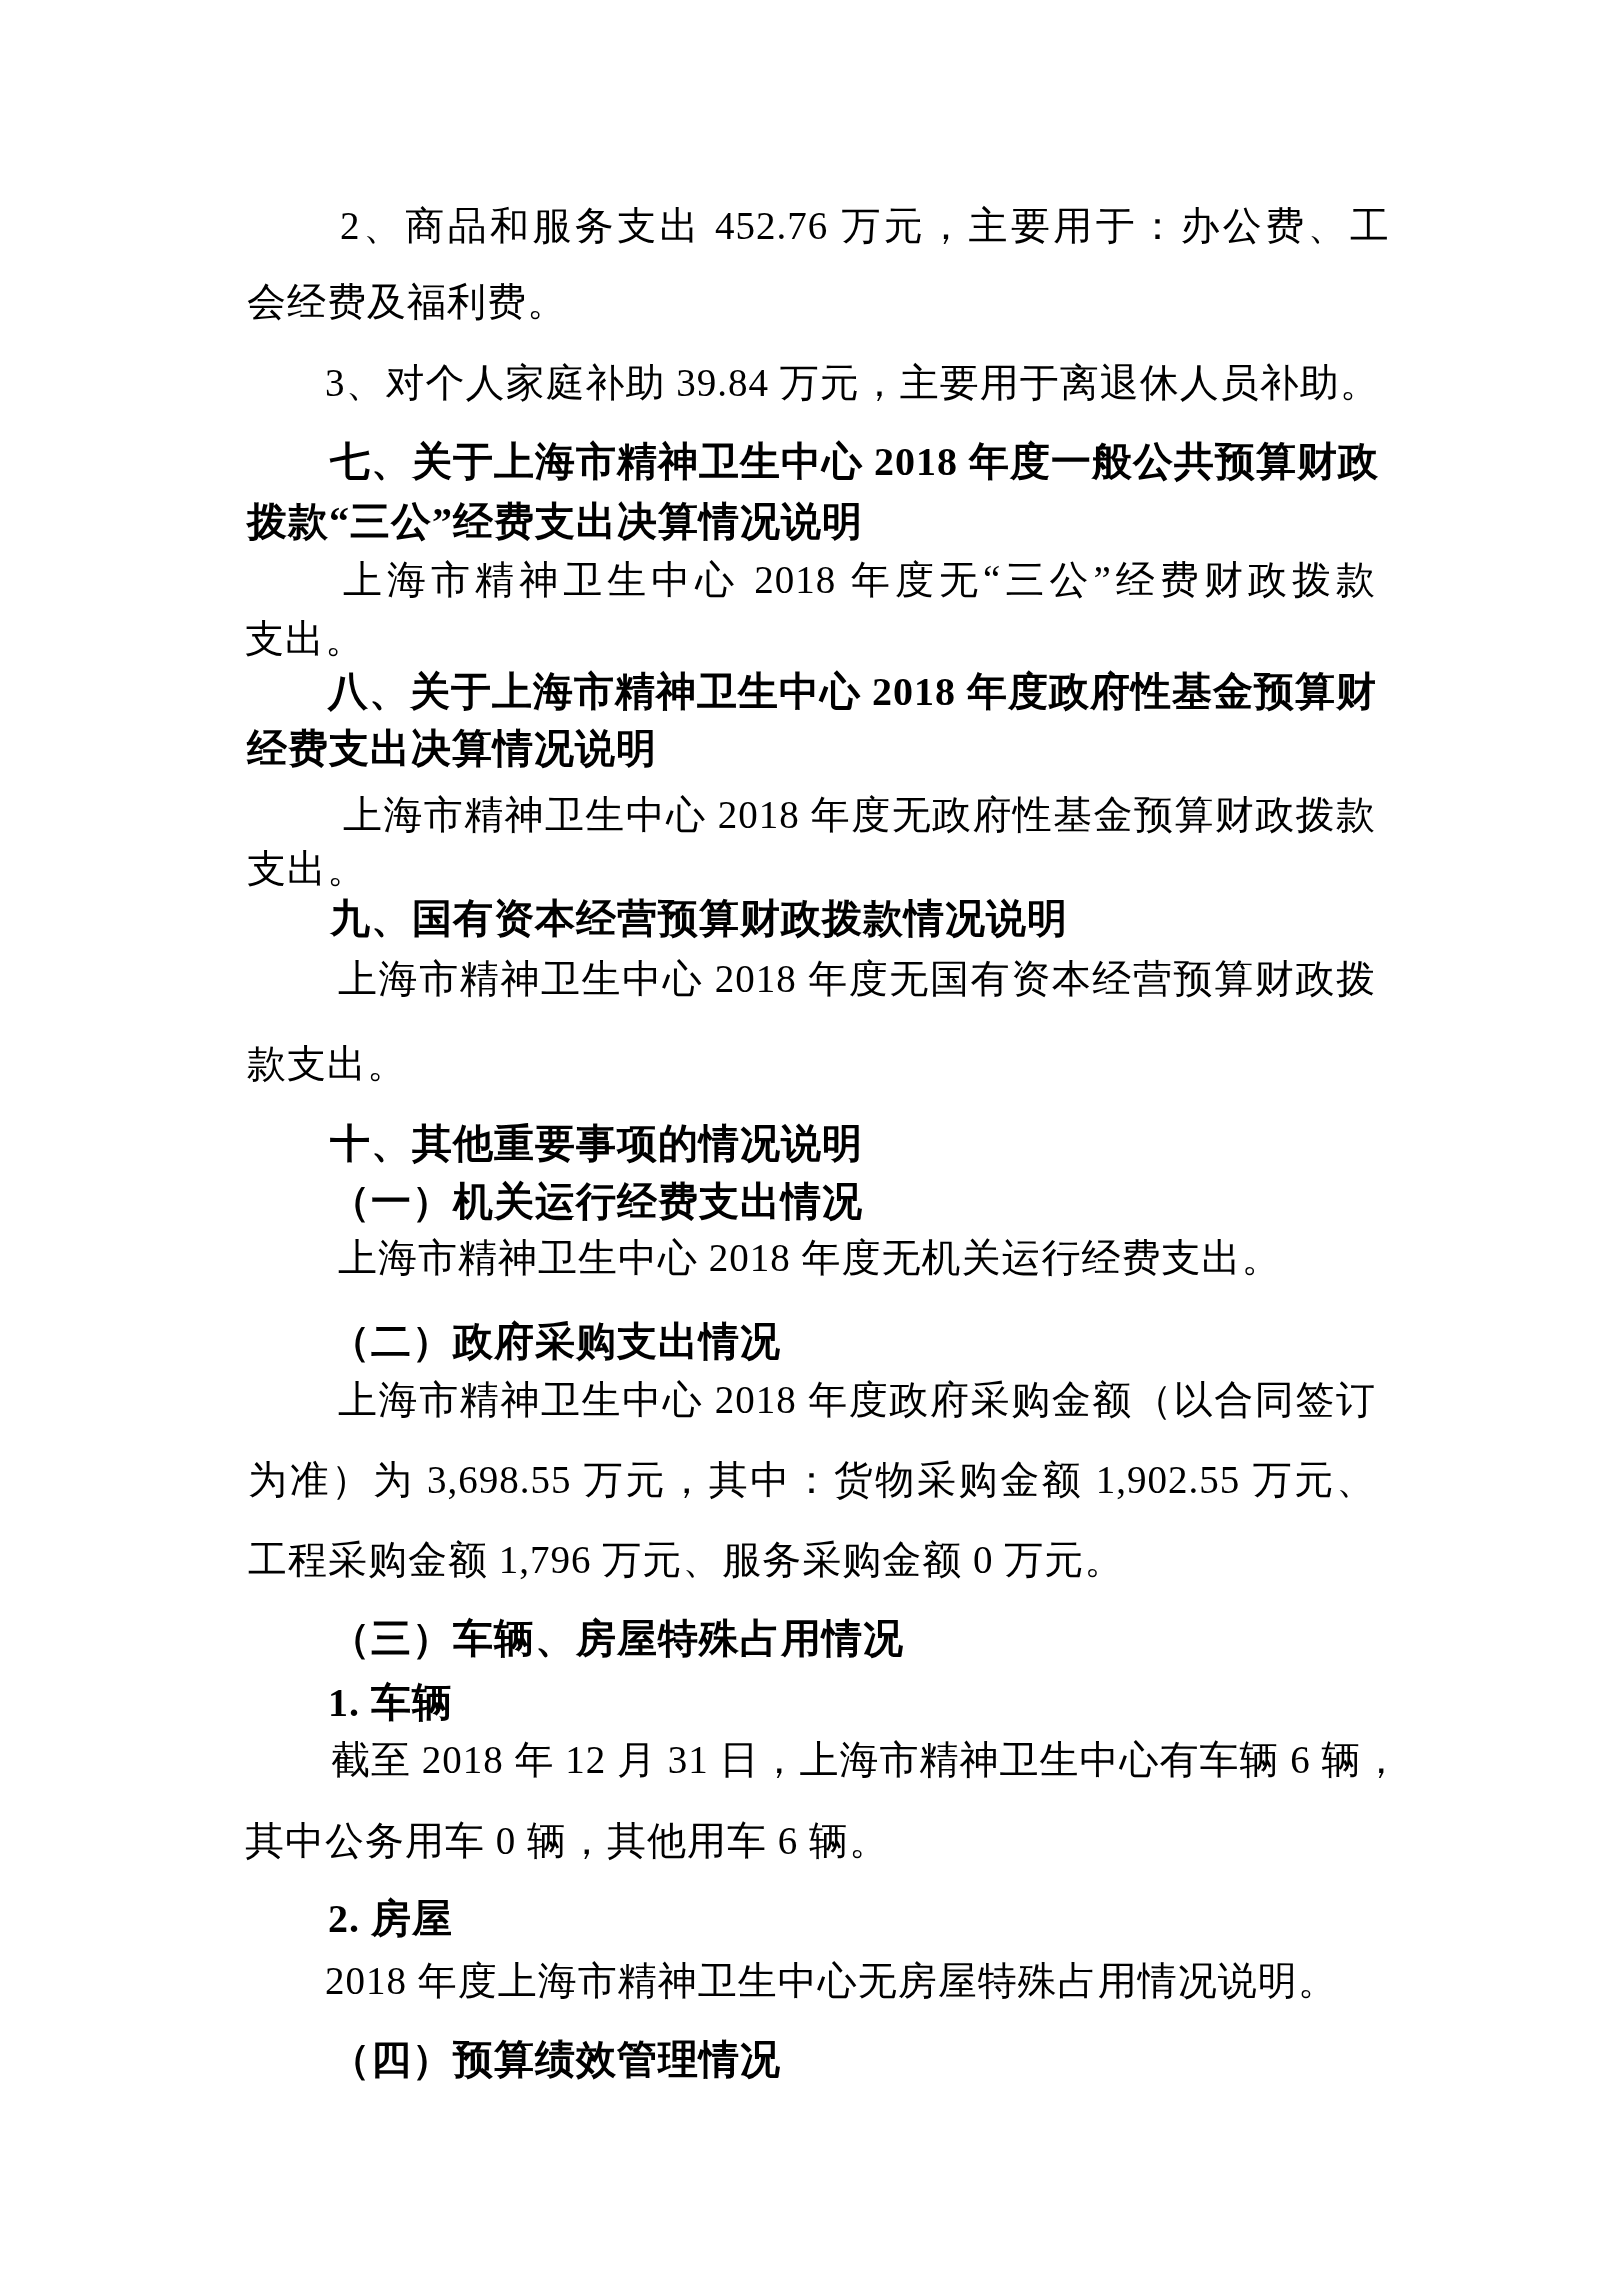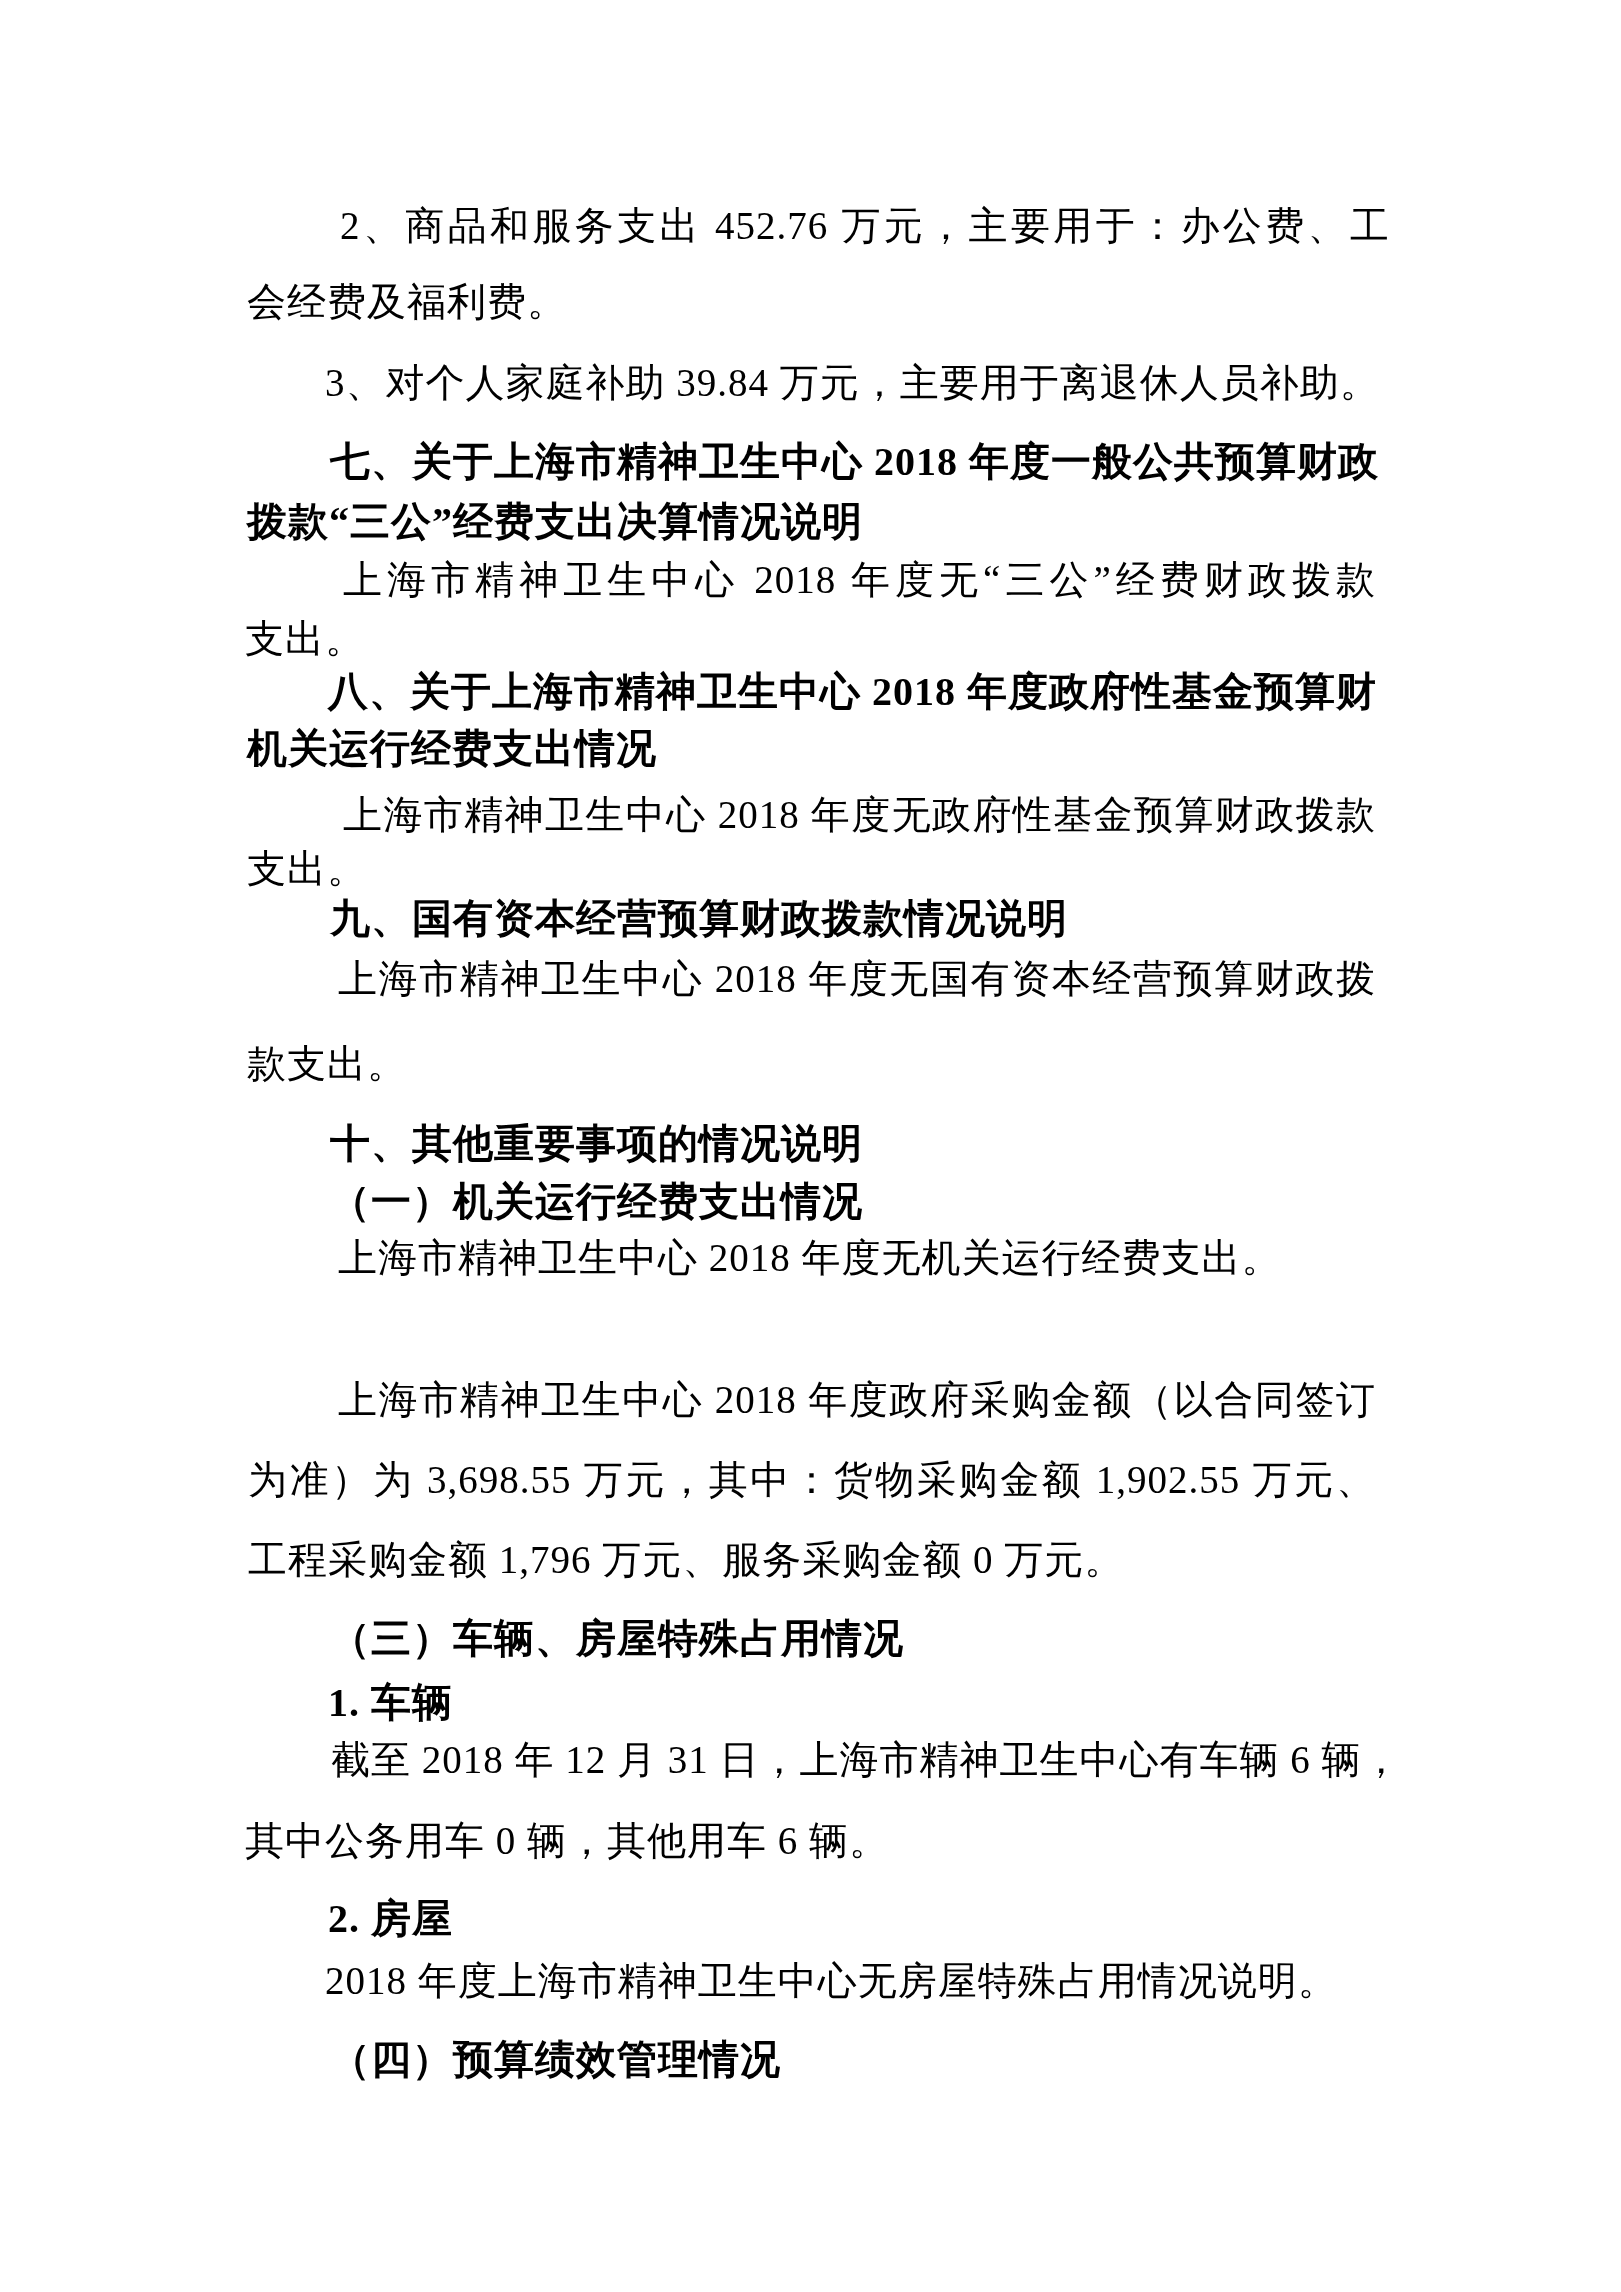--- a/index.html
+++ b/index.html
@@ -42,32 +42,33 @@
   <div class="line j" style="top:204px;  left:340px; width:1050px;">2、商品和服务支出 452.76 万元，主要用于：办公费、工</div>
   <div class="line" style="top:280px;  left:247px;">会经费及福利费。</div>
   <div class="line" style="top:361px;  left:325px;">3、对个人家庭补助 39.84 万元，主要用于离退休人员补助。</div>
 
   <div class="line b j" style="top:439px; left:330px; width:1046px;">七、关于上海市精神卫生中心 2018 年度一般公共预算财政</div>
   <div class="line b" style="top:499px;  left:247px;">拨款“三公”经费支出决算情况说明</div>
   <div class="line j" style="top:558px;  left:343px; width:1033px;">上海市精神卫生中心 2018 年度无“三公”经费财政拨款</div>
   <div class="line" style="top:617px;  left:245px;">支出。</div>
 
   <div class="line b j" style="top:669px; left:328px; width:1048px;">八、关于上海市精神卫生中心 2018 年度政府性基金预算财</div>
-  <div class="line b" style="top:726px;  left:247px;">机关运行经费支出情况</div>
+  <div class="line b" style="top:726px;  left:247px;">经费支出决算情况说明</div>
   <div class="line j" style="top:793px;  left:343px; width:1033px;">上海市精神卫生中心 2018 年度无政府性基金预算财政拨款</div>
   <div class="line" style="top:847px;  left:247px;">支出。</div>
 
   <div class="line b" style="top:896px;  left:330px;">九、国有资本经营预算财政拨款情况说明</div>
   <div class="line j" style="top:957px;  left:338px; width:1038px;">上海市精神卫生中心 2018 年度无国有资本经营预算财政拨</div>
   <div class="line" style="top:1042px; left:247px;">款支出。</div>
 
   <div class="line b" style="top:1179px; left:330px;">（一）机关运行经费支出情况</div>
   <div class="line b" style="top:1121px; left:330px;">十、其他重要事项的情况说明</div>
   <div class="line" style="top:1236px; left:338px;">上海市精神卫生中心 2018 年度无机关运行经费支出。</div>
 
+  <div class="line b" style="top:1319px; left:330px;">（二）政府采购支出情况</div>
   <div class="line j" style="top:1378px; left:338px; width:1038px;">上海市精神卫生中心 2018 年度政府采购金额（以合同签订</div>
   <div class="line j" style="top:1458px; left:248px; width:1128px;">为准）为 3,698.55 万元，其中：货物采购金额 1,902.55 万元、</div>
   <div class="line" style="top:1538px; left:248px;">工程采购金额 1,796 万元、服务采购金额 0 万元。</div>
 
   <div class="line b" style="top:1616px; left:330px;">（三）车辆、房屋特殊占用情况</div>
   <div class="line b" style="top:1680px; left:328px;">1. 车辆</div>
   <div class="line j" style="top:1738px; left:331px; width:1045px;">截至 2018 年 12 月 31 日，上海市精神卫生中心有车辆 6 辆，</div>
   <div class="line" style="top:1819px; left:245px;">其中公务用车 0 辆，其他用车 6 辆。</div>
 
   <div class="line b" style="top:1896px; left:328px;">2. 房屋</div>

